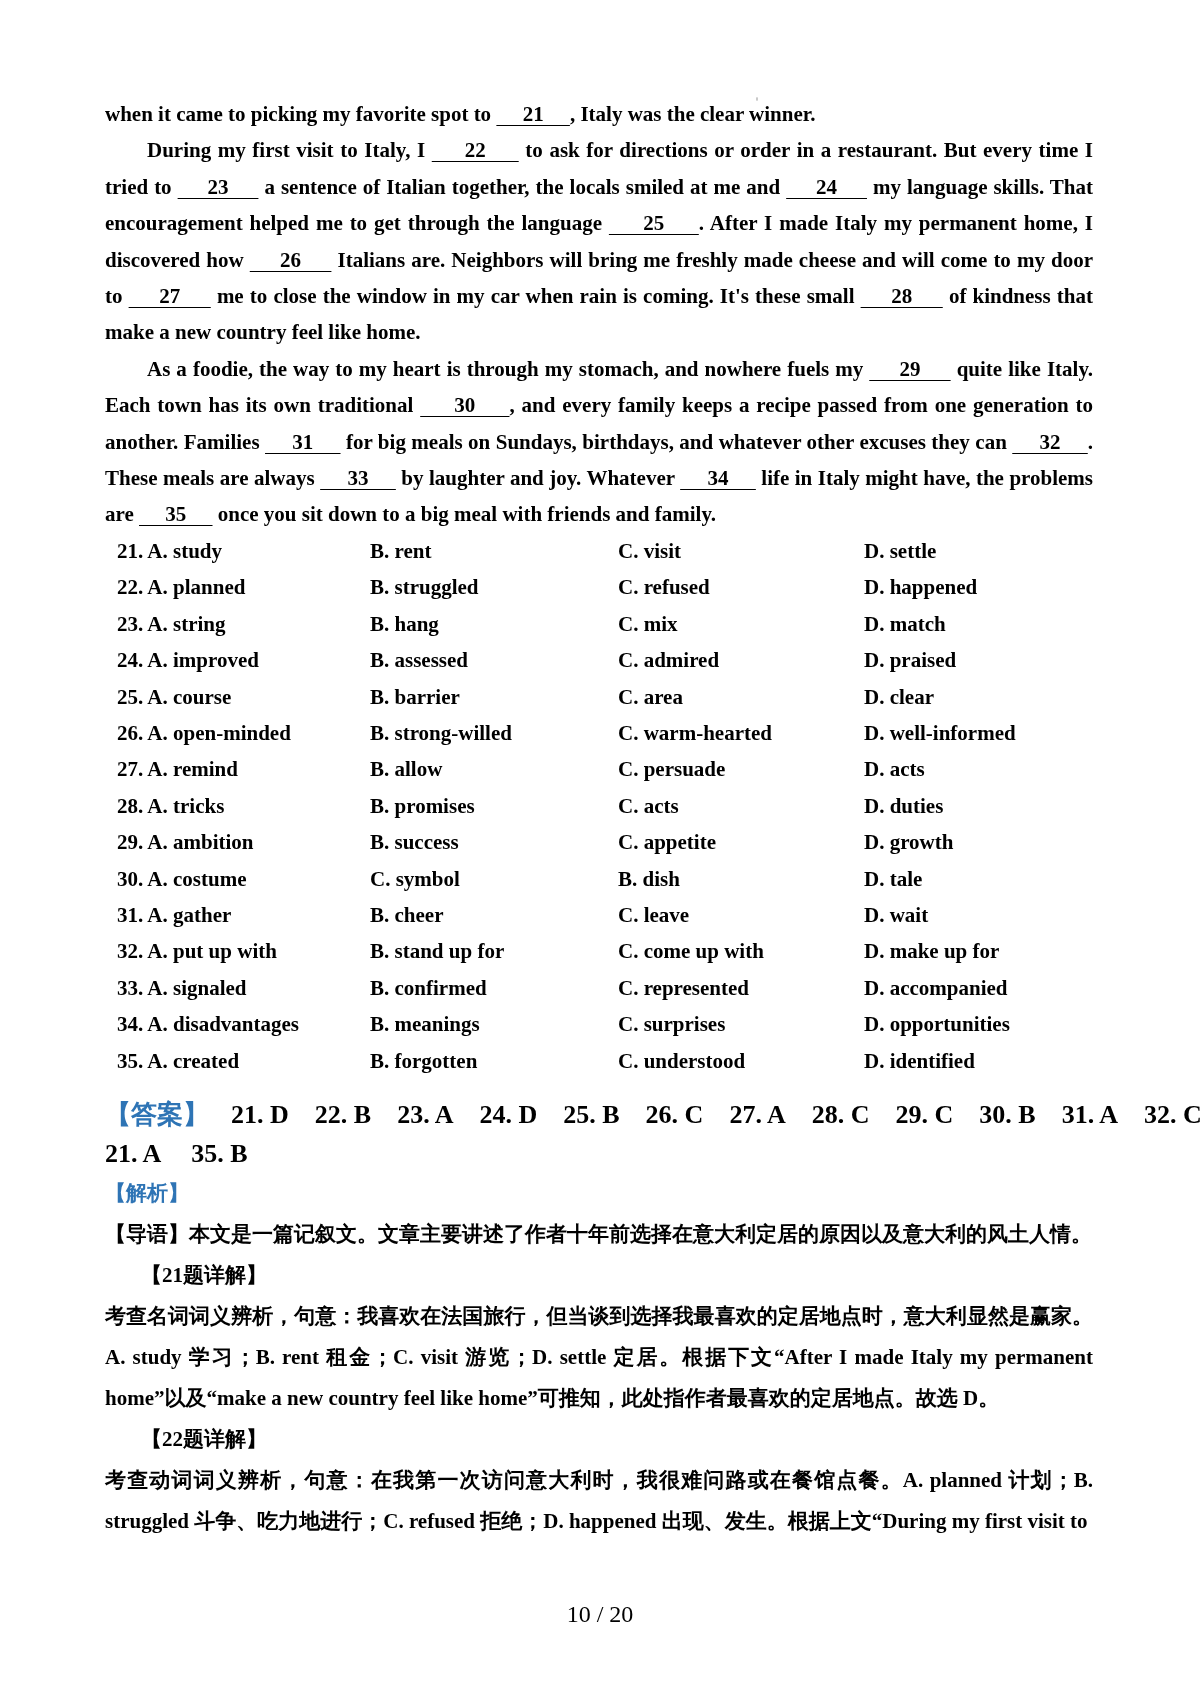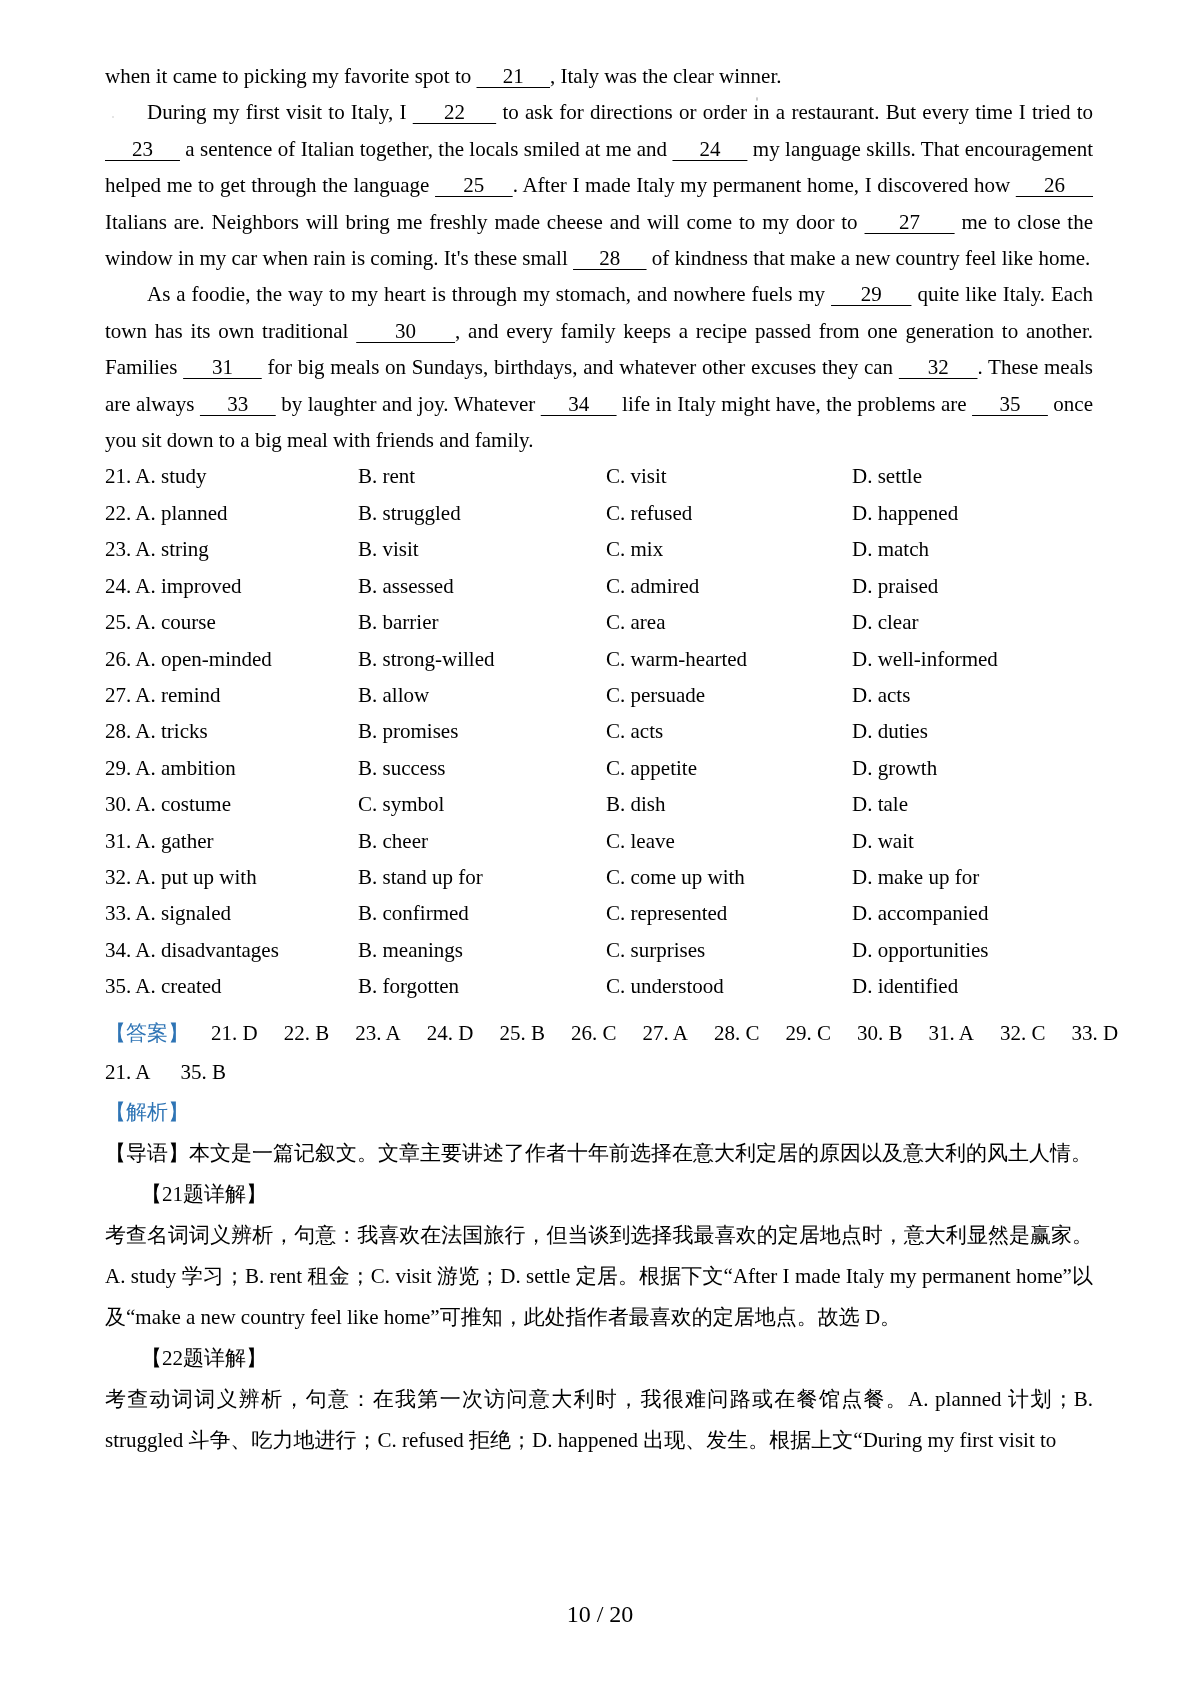--- a/index.html
+++ b/index.html
@@ -5,40 +5,40 @@
   html,body{margin:0;padding:0;background:#fff;}
   .page{
     position:relative;
     width:1200px;height:1697px;
     background:#ffffff;
     font-family:"Liberation Serif","DejaVu Serif",serif;
     color:#000;
     overflow:hidden;
   }
   .content{
-    position:absolute;left:105px;top:0;width:988px;padding-top:58px;
+    position:absolute;left:105px;top:0;width:988px;padding-top:96px;font-weight:bold;
   }
   
   .para{margin:0;font-size:21px;line-height:36.4px;text-align:justify;}
   .para.indent{text-indent:42px;}
   .blank{
     text-decoration:underline;
     text-decoration-thickness:1.4px;
     text-underline-offset:4px;
     white-space:nowrap;
   }
   
   #options{
     display:grid;
     grid-template-columns:253px 248px 246px 1fr;
     font-size:21px;line-height:36.4px;
   }
-  #options .cell{white-space:nowrap;overflow:hidden;}
+  #options .cell{white-space:nowrap;overflow:hidden;margin-left:12px;}
   
-  .answers{margin-top:9px;font-size:21px;line-height:39px;}
+  .answers{margin-top:16px;font-size:26px;line-height:39px;}
   .ans-line{display:flex;gap:22px;flex-wrap:nowrap;}
   .ans-line .item{white-space:nowrap;}
   #ans-line2{gap:30px;}
   .blue{color:#2E74B5;}
   .sect{font-size:21px;line-height:41px;}
   
   .cn{font-size:21px;line-height:41px;text-align:justify;margin:0;}
   .cn.heading{text-align:left;margin-left:36px;}
   
   .footer{
@@ -68,21 +68,21 @@
     <div id="options">
         <div class="cell">21. A. study</div>
         <div class="cell">B. rent</div>
         <div class="cell">C. visit</div>
         <div class="cell">D. settle</div>
         <div class="cell">22. A. planned</div>
         <div class="cell">B. struggled</div>
         <div class="cell">C. refused</div>
         <div class="cell">D. happened</div>
         <div class="cell">23. A. string</div>
-        <div class="cell">B. visit</div>
+        <div class="cell">B. hang</div>
         <div class="cell">C. mix</div>
         <div class="cell">D. match</div>
         <div class="cell">24. A. improved</div>
         <div class="cell">B. assessed</div>
         <div class="cell">C. admired</div>
         <div class="cell">D. praised</div>
         <div class="cell">25. A. course</div>
         <div class="cell">B. barrier</div>
         <div class="cell">C. area</div>
         <div class="cell">D. clear</div>

